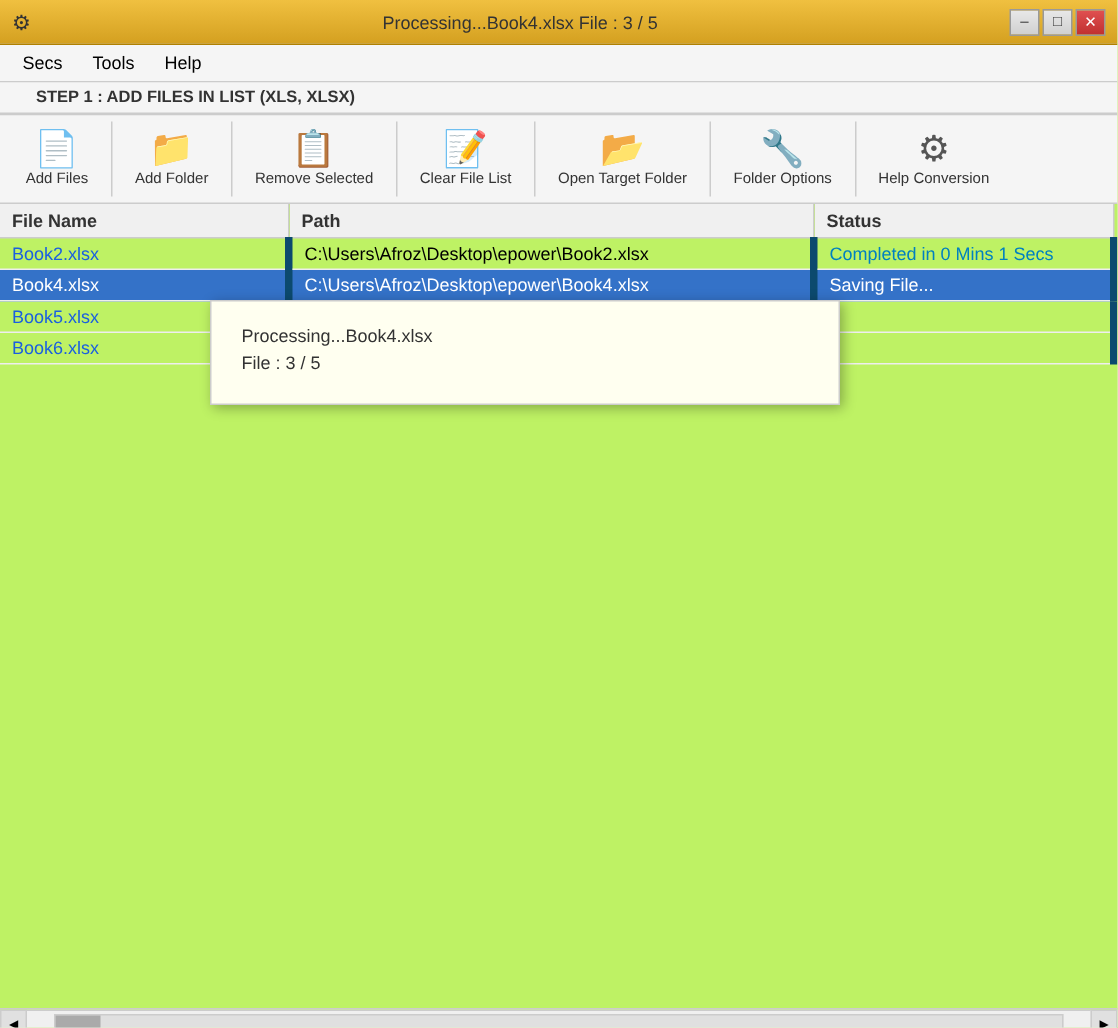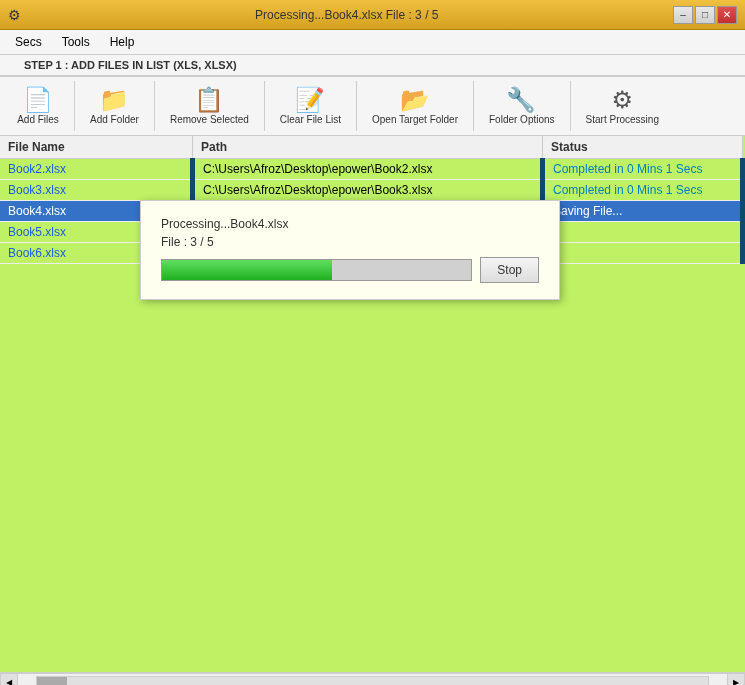--- a/index.html
+++ b/index.html
@@ -253,45 +253,40 @@
     <span>Open Target Folder</span>
   </button>
   <div class="toolbar-divider"></div>
   <button class="tool-btn">
     <span class="tool-icon">🔧</span>
     <span>Folder Options</span>
   </button>
   <div class="toolbar-divider"></div>
   <button class="tool-btn">
     <span class="tool-icon">⚙</span>
-    <span>Start Processing</span>
+    <span>Help Conversion</span>
   </button>
 </div>
 
 <div class="main-area">
   <div class="file-table-container">
     <table class="file-table">
       <thead>
         <tr>
           <th>File Name</th>
           <th style="width:350px;">Path</th>
           <th style="width:200px;">Status</th>
         </tr>
       </thead>
       <tbody>
         <tr class="">
           <td><span class="file-name">Book2.xlsx</span></td>
           <td>C:\Users\Afroz\Desktop\epower\Book2.xlsx</td>
           <td><span class="status-completed">Completed in 0 Mins 1 Secs</span></td>
         </tr>
-        <tr class="">
-          <td><span class="file-name">Book3.xlsx</span></td>
-          <td>C:\Users\Afroz\Desktop\epower\Book3.xlsx</td>
-          <td><span class="status-completed">Completed in 0 Mins 1 Secs</span></td>
-        </tr>
         <tr class="selected">
           <td><span class="file-name">Book4.xlsx</span></td>
           <td>C:\Users\Afroz\Desktop\epower\Book4.xlsx</td>
           <td><span class="status-saving">Saving File...</span></td>
         </tr>
         <tr class="">
           <td><span class="file-name">Book5.xlsx</span></td>
           <td>C:\Users\Afroz\Desktop\epower\Book5.xlsx</td>
           <td></td>
         </tr>
@@ -300,26 +295,20 @@
           <td>C:\Users\Afroz\Desktop\epower\Book6.xlsx</td>
           <td></td>
         </tr>
       </tbody>
     </table>
   </div>
 
   <div class="popup-overlay">
     <div class="popup-text">Processing...Book4.xlsx</div>
     <div class="popup-text">File : 3 / 5</div>
-    <div class="popup-progress-row">
-      <div class="progress-track">
-        <div class="progress-fill" style="width: 55%;"></div>
-      </div>
-      <button class="stop-btn">Stop</button>
-    </div>
   </div>
 </div>
 
 <div class="scroll-area">
   <div class="scroll-arrow">◀</div>
   <div class="scroll-track">
     <div class="scroll-thumb"></div>
   </div>
   <div class="scroll-arrow">▶</div>
 </div>

